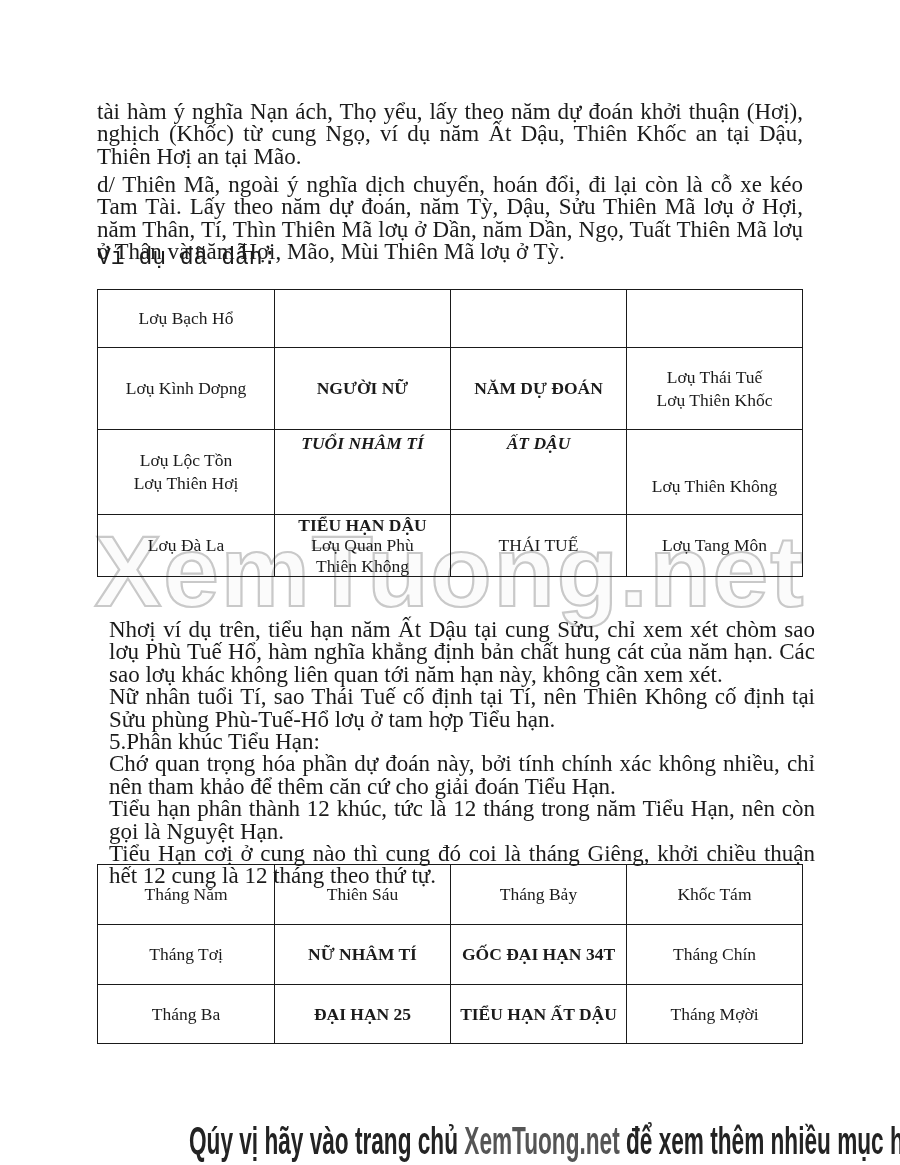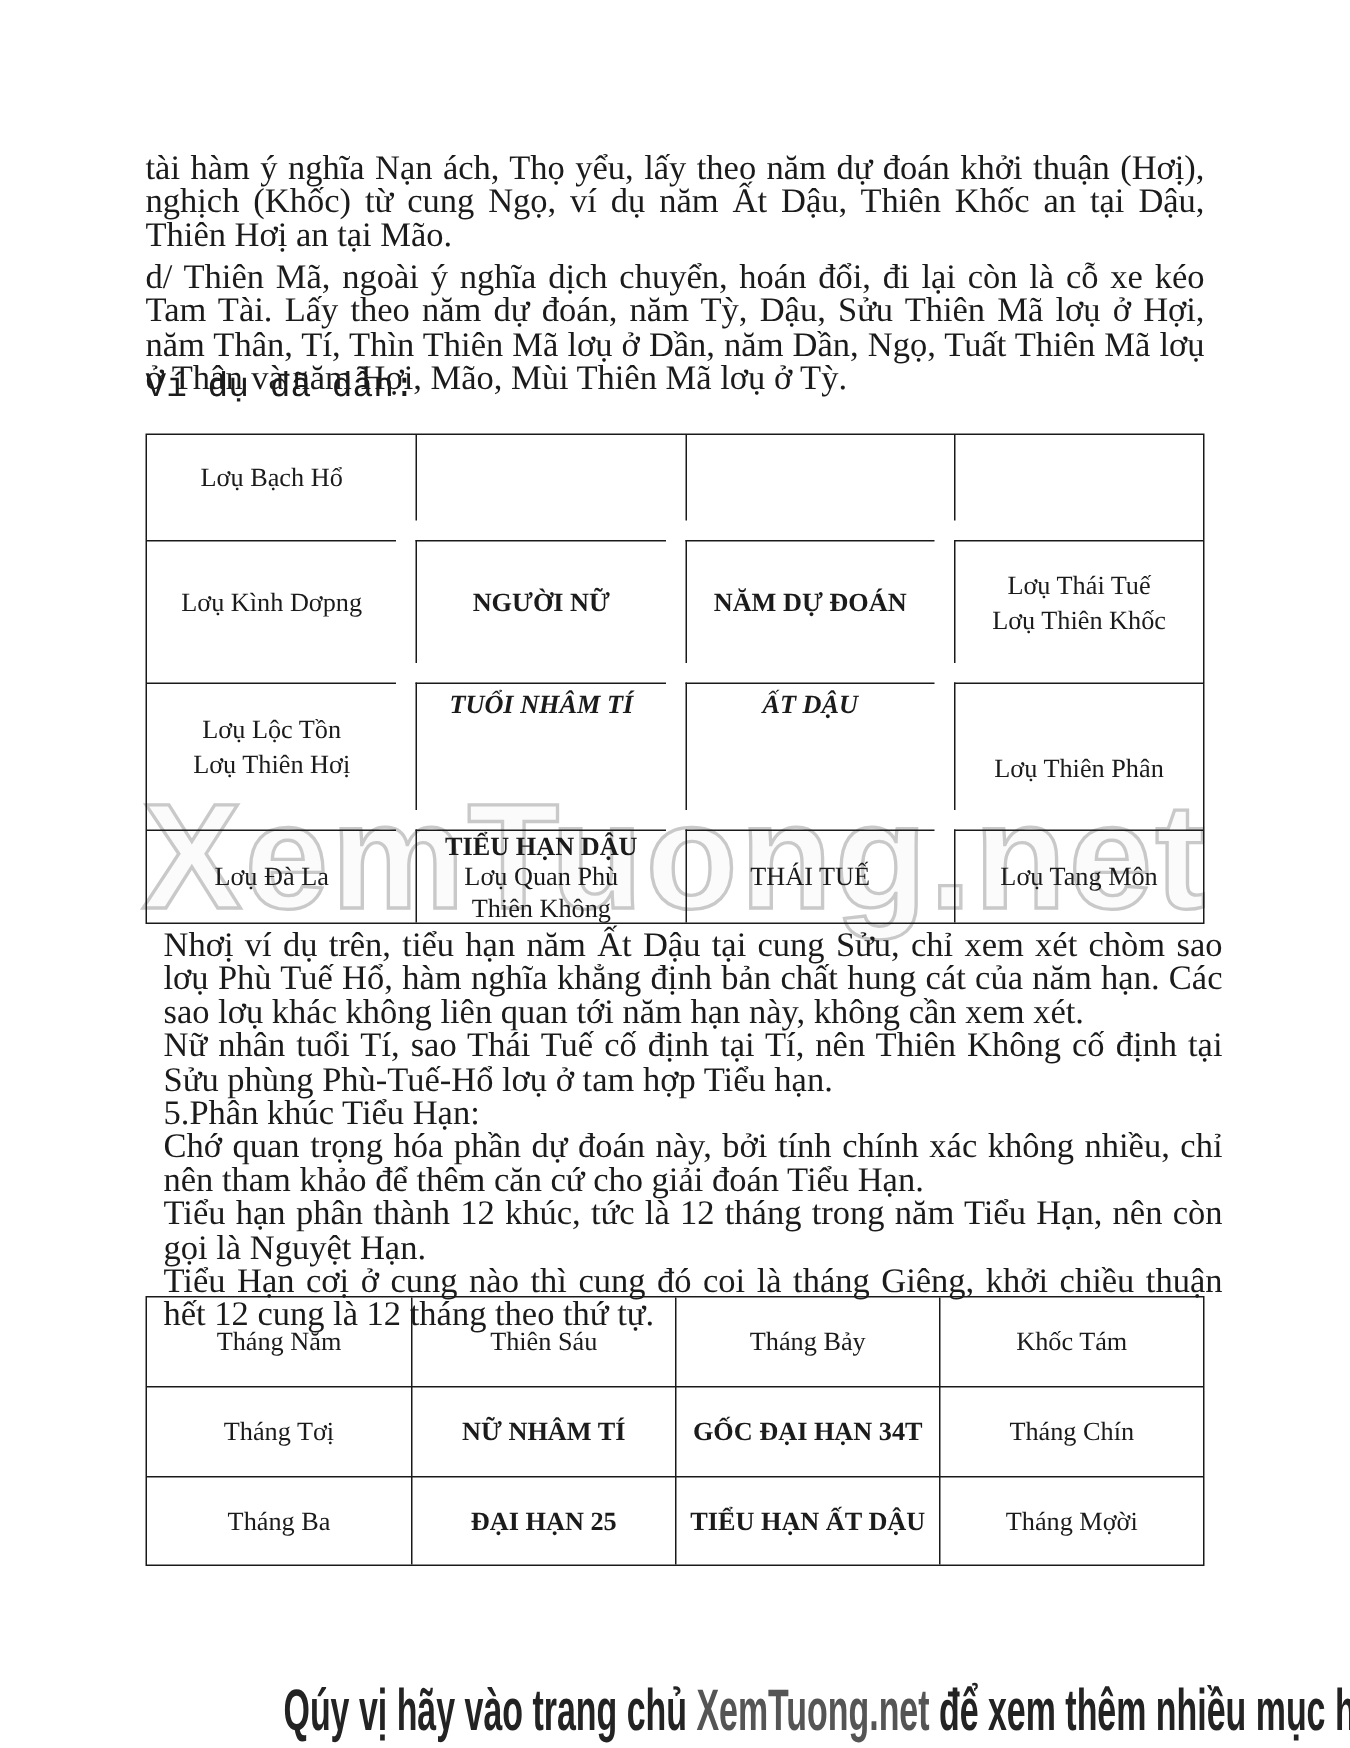--- a/index.html
+++ b/index.html
@@ -18,21 +18,21 @@
     font-size:100px;letter-spacing:2px;line-height:1.1;
     color:#fbfbfb;-webkit-text-stroke:2.2px #c9c9c9;white-space:nowrap;
     user-select:none;
   }
   
   .tbl{
     position:absolute;left:97px;width:706px;z-index:1;
     display:grid;grid-template-columns:repeat(4,1fr);
     border:1.5px solid #1a1a1a;box-sizing:border-box;background:transparent;
   }
-  .t1{top:289px;grid-template-rows:57px 82px 85px 62px;gap:13px;}
+  .t1{top:289px;grid-template-rows:57px 82px 85px 62px;}
   .t2{top:864px;grid-template-rows:59px 60px 59px;}
   .cell{
     display:flex;flex-direction:column;align-items:center;justify-content:center;
     text-align:center;font-size:17.5px;line-height:23px;
     border-left:1.5px solid #1a1a1a;border-top:1.5px solid #1a1a1a;
     box-sizing:border-box;padding:2px 6px;
   }
   .tbl > .cell:nth-child(4n+1){border-left:none;}
   .tbl > .cell:nth-child(-n+4){border-top:none;}
   .b{font-weight:bold;}
@@ -95,21 +95,21 @@
       <div>Lơụ Lộc Tồn</div>
       <div>Lơụ Thiên Hơị</div>
     </div>
     <div class="cell v-top">
         <div class="b">TUỔI NHÂM TÍ</div>
       </div>
     <div class="cell v-top">
         <div class="b">ẤT DẬU</div>
       </div>
     <div class="cell v-low">
-        <div>Lơụ Thiên Phân</div>
+        <div>Lơụ Thiên Không</div>
       </div>
 
     <div class="cell">
         <div>Lơụ Đà La</div>
       </div>
     <div class="cell tight">
       <div class="b">TIỂU HẠN DẬU</div>
       <div>Lơụ Quan Phù</div>
       <div>Thiên Không</div>
     </div>

